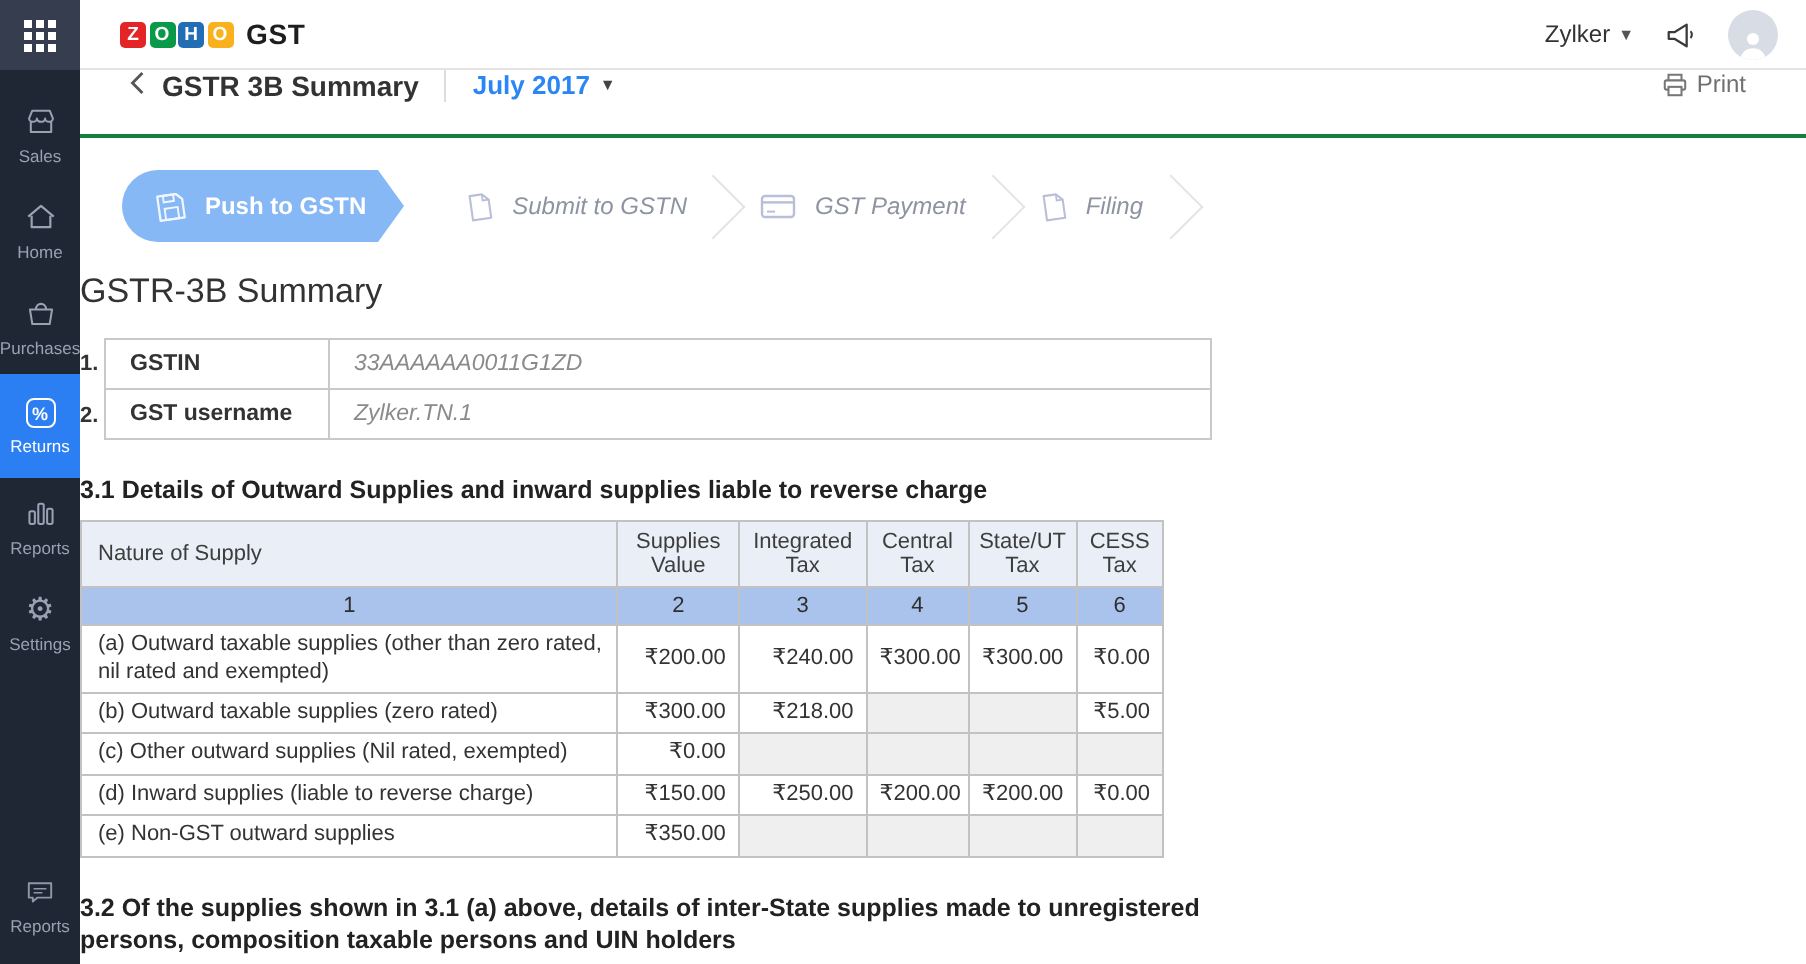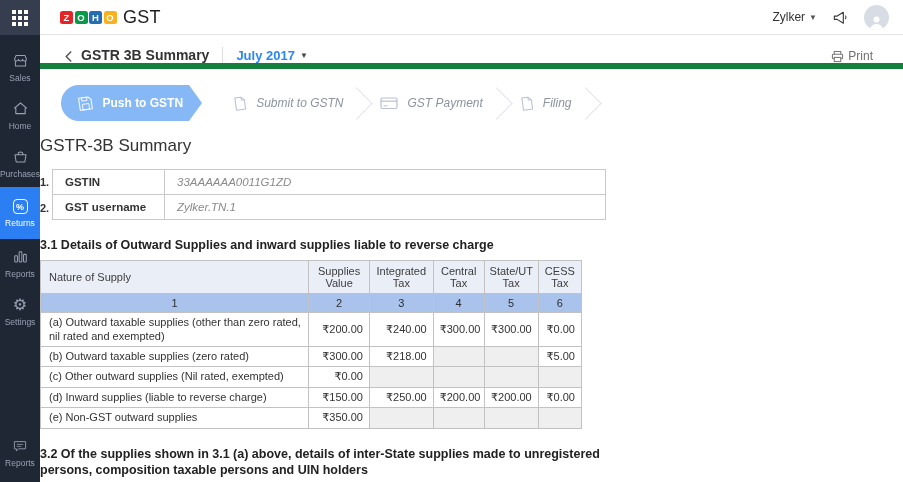--- a/index.html
+++ b/index.html
@@ -16,28 +16,28 @@
   .nav-item svg { display:block; }
   .nav-item.active { background:#2b7ff2; color:#fff; padding:12px 0 11px; }
   .pct-box { width:15px; height:15px; border:1.4px solid #fff; border-radius:4px; color:#fff; font-size:9px; font-weight:bold; display:flex; align-items:center; justify-content:center; }
   .gear-glyph { font-family:"DejaVu Sans",sans-serif; font-size:16px; line-height:17px; color:#99a1b3; }
   .contact-item { margin-top:auto; margin-bottom:6px; }
 
   
   .topbar { position:absolute; left:40px; right:0; top:0; height:35px; background:#fff; border-bottom:1px solid #e4e4e4; display:flex; align-items:center; padding:0 14px 0 20px; z-index:4; }
   .logo { display:flex; align-items:center; gap:1.5px; cursor:pointer; }
   .logo .tile { width:13px; height:13px; border-radius:2.5px; color:#fff; font-size:9.5px; font-weight:bold; display:flex; align-items:center; justify-content:center; }
-  .logo .suffix { font-weight:normal; font-size:18px; color:#1e1e1e; margin-left:5px; letter-spacing:.3px; }
+  .logo .suffix { font-weight:bold; font-size:14px; color:#1e1e1e; margin-left:5px; letter-spacing:.3px; }
   .topbar-right { margin-left:auto; display:flex; align-items:center; gap:15px; }
   .org-switcher { font-size:12px; color:#333; cursor:pointer; display:flex; align-items:center; gap:4px; }
   .caret { font-size:8px; color:#555; }
   .avatar { width:25px; height:25px; border-radius:50%; background:#d7dce5; display:flex; align-items:flex-end; justify-content:center; overflow:hidden; cursor:pointer; }
 
   
-  .pagebar { position:absolute; left:40px; right:0; top:35px; height:34px; background:#fff; border-bottom:6px solid #15803d; display:flex; align-items:flex-end; padding:0 30px 0 24px; z-index:3; }
+  .pagebar { position:absolute; left:40px; right:0; top:35px; height:34px; background:#fff; border-bottom:2px solid #15803d; display:flex; align-items:flex-start; padding:0 30px 0 24px; z-index:3; }
   .back-btn { display:flex; align-items:center; cursor:pointer; margin-right:8px; }
   .page-title { font-size:14px; font-weight:bold; color:#333; }
   .vsep { width:1px; height:16px; background:#ddd; margin:0 13px; }
   .period { color:#2b86f5; font-size:13px; font-weight:bold; display:flex; align-items:center; gap:5px; cursor:pointer; }
   .period .caret { color:#444; }
   .print-btn { margin-left:auto; display:flex; align-items:center; gap:4px; font-size:12px; color:#707070; cursor:pointer; }
 
   
   .content { position:absolute; left:40px; right:0; top:69px; bottom:0; background:#fff; overflow:hidden; }
   .col { width:566px; }

